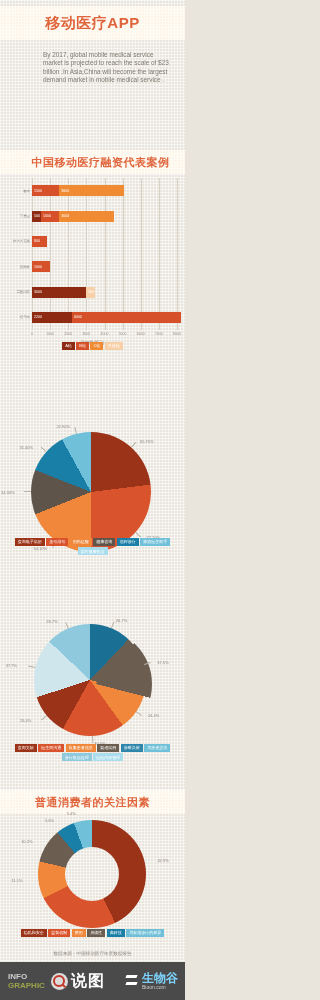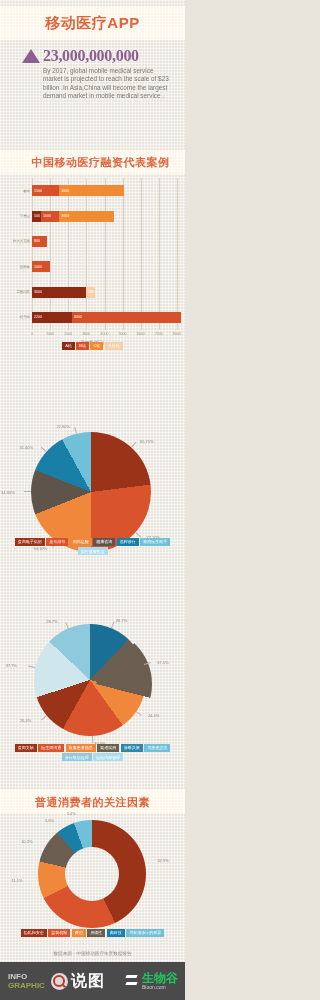--- a/index.html
+++ b/index.html
@@ -151,37 +151,33 @@
   .f-shuotu{margin-left:3px;color:#fff;font-size:16px;font-weight:bold;letter-spacing:1px;}
   .f-right{margin-left:auto;margin-right:7px;text-align:left;display:flex;align-items:center;}
   .f-logo{
     width:15px;height:15px;margin-right:3px;position:relative;
   }
   .f-logo::before,.f-logo::after{
     content:"";position:absolute;background:#fff;
   }
   .f-logo::before{left:2px;top:1px;width:11px;height:3px;transform:skewX(-22deg);}
   .f-logo::after{left:2px;top:8px;width:11px;height:3px;transform:skewX(-22deg);}
-  .f-bioon{color:#22c55e;font-size:12px;font-weight:bold;line-height:12px;}
+  .f-bioon{color:#7dd3fc;font-size:12px;font-weight:bold;line-height:12px;}
   .f-url{color:#cfcfcf;font-size:5px;line-height:6px;}
 </style>
 </head>
 <body>
 
 <div class="page">
 
   <div class="band" id="header">
     <div class="band-title">移动医疗APP</div>
   </div>
 
   <div id="hero">
-    <div class="hero-row">
-      <div class="tri"></div>
-      <div class="hero-num">23,000,000,000</div>
-    </div>
     <div class="hero-text">By 2017, global mobile medical service market is projected to reach the scale of $23 billion .In Asia,China will become the largest demand market in mobile medical service .</div>
   </div>
 
   <div class="band" id="t-bar">
     <div class="band-title">中国移动医疗融资代表案例</div>
   </div>
 
   <div id="barchart">
 
     <div class="bar-plot" id="bar-plot">

